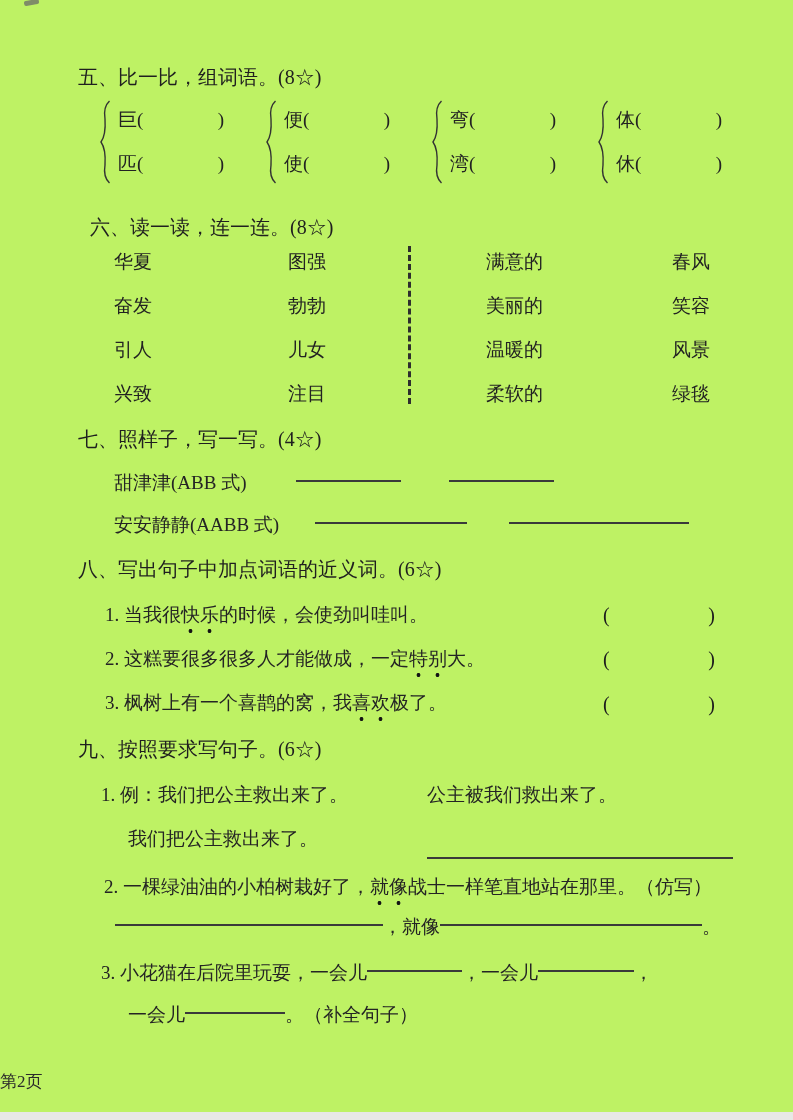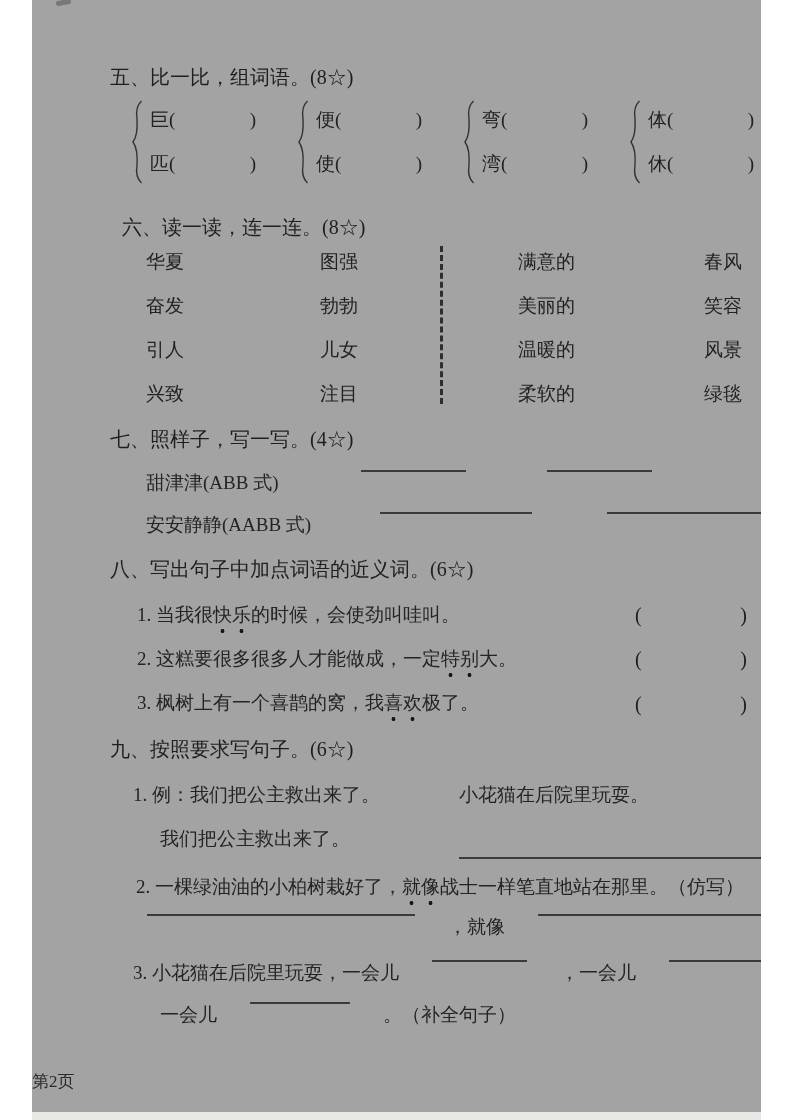--- a/index.html
+++ b/index.html
@@ -1,37 +1,37 @@
 <!DOCTYPE html>
 <html><head>
 <meta charset="utf-8">
 <style>
   html,body{margin:0;padding:0;background:#ffffff;}
   .page{
-    position:relative;width:729px;height:1120px;margin:0 auto;
-    background:#a3a3a3;overflow:hidden;
+    position:relative;width:793px;height:1120px;margin:0 auto;
+    background:#bef264;overflow:hidden;
     font-family:"Liberation Serif",serif;color:#222;
   }
   .abs{position:absolute;}
   .sec-title{font-size:20px;line-height:26px;white-space:nowrap;color:#1f1f1f;}
   .txt{font-size:19px;line-height:26px;white-space:nowrap;color:#242424;}
   
   .pairs-row{position:absolute;left:100px;top:98px;display:flex;}
   .pair-group{display:flex;align-items:center;margin-right:42px;}
   .brace{margin-right:7px;flex:0 0 auto;}
   .pair-col{display:flex;flex-direction:column;}
   .pair-line{display:flex;align-items:center;width:106px;height:44px;font-size:19px;}
   .pair-line .close{margin-left:auto;}
   .paren{font-size:19px;}
   
   .match-col{position:absolute;top:0;}
   .match-col span{display:block;height:44px;line-height:44px;font-size:19px;white-space:nowrap;}
   .dot-divider{position:absolute;top:6px;height:158px;width:0;border-left:3px dashed #2e2e2e;}
   
-  .blankrow{display:flex;align-items:flex-start;gap:33px;}
+  .blankrow{display:flex;align-items:center;}
   .blank{display:inline-block;border-bottom:2px solid #3a3a3a;height:0;margin-bottom:4px;}
   .blank-abs{position:absolute;border-bottom:2px solid #3a3a3a;}
   
   .em{
     display:inline-block;
     background-image:radial-gradient(circle,#141414 1.7px,rgba(0,0,0,0) 2.2px);
     background-size:1em 6px;background-repeat:repeat-x;background-position:left bottom;
     padding-bottom:6px;margin-bottom:-6px;
   }
   
@@ -192,21 +192,21 @@
           <span>(</span>
           <span>)</span>
         </span>
     </div>
   </section>
 
   <section>
     <h2 class="sec-title abs" style="left:78px;top:736px;margin:0;font-weight:normal;">九、按照要求写句子。(6☆)</h2>
 
     <span class="txt abs" style="left:101px;top:782px;">1. 例：我们把公主救出来了。</span>
-    <span class="txt abs" style="left:427px;top:782px;">小花猫在后院里玩耍。</span>
+    <span class="txt abs" style="left:427px;top:782px;">公主被我们救出来了。</span>
 
     <span class="txt abs" style="left:128px;top:826px;">我们把公主救出来了。</span>
     <div class="blank-abs" style="left:427px;top:826px;width:306px;height:31px;"></div>
 
     <span class="txt abs" style="left:104px;top:874px;"><span>2. 一棵绿油油的小柏树栽好了，</span><span class="em">就像</span><span>战士一样笔直地站在那里。（仿写）</span></span>
 
     <div class="blankrow abs" style="left:115px;top:914px;">
       <span class="blank" style="width:268px;"></span>
       <span class="txt">，就像</span>
       <span class="blank" style="width:262px;"></span>

